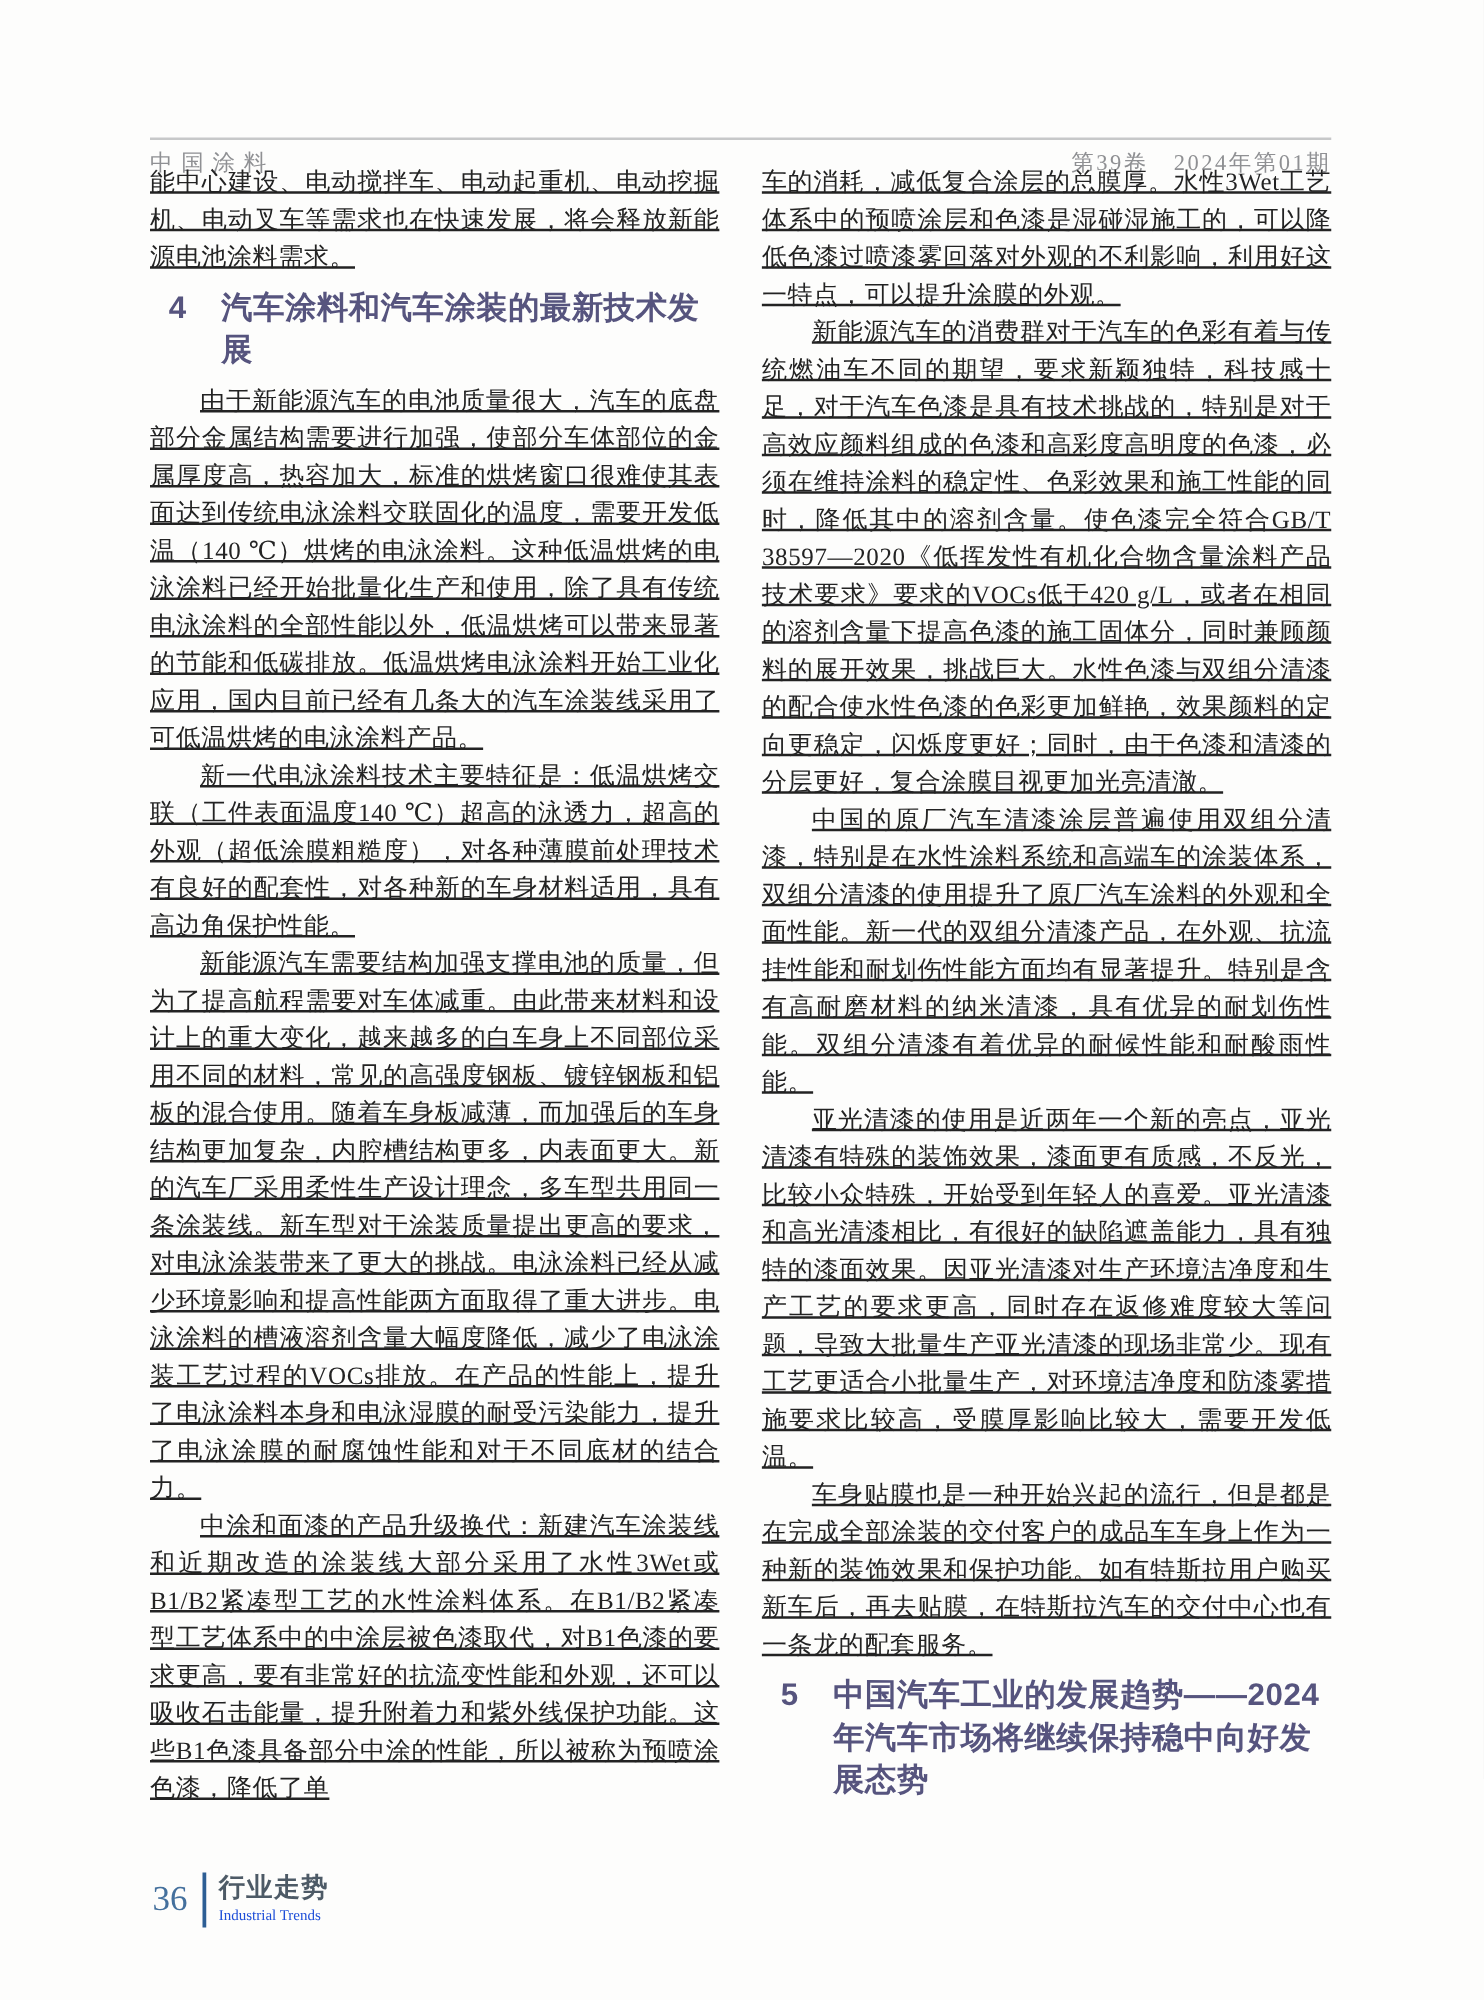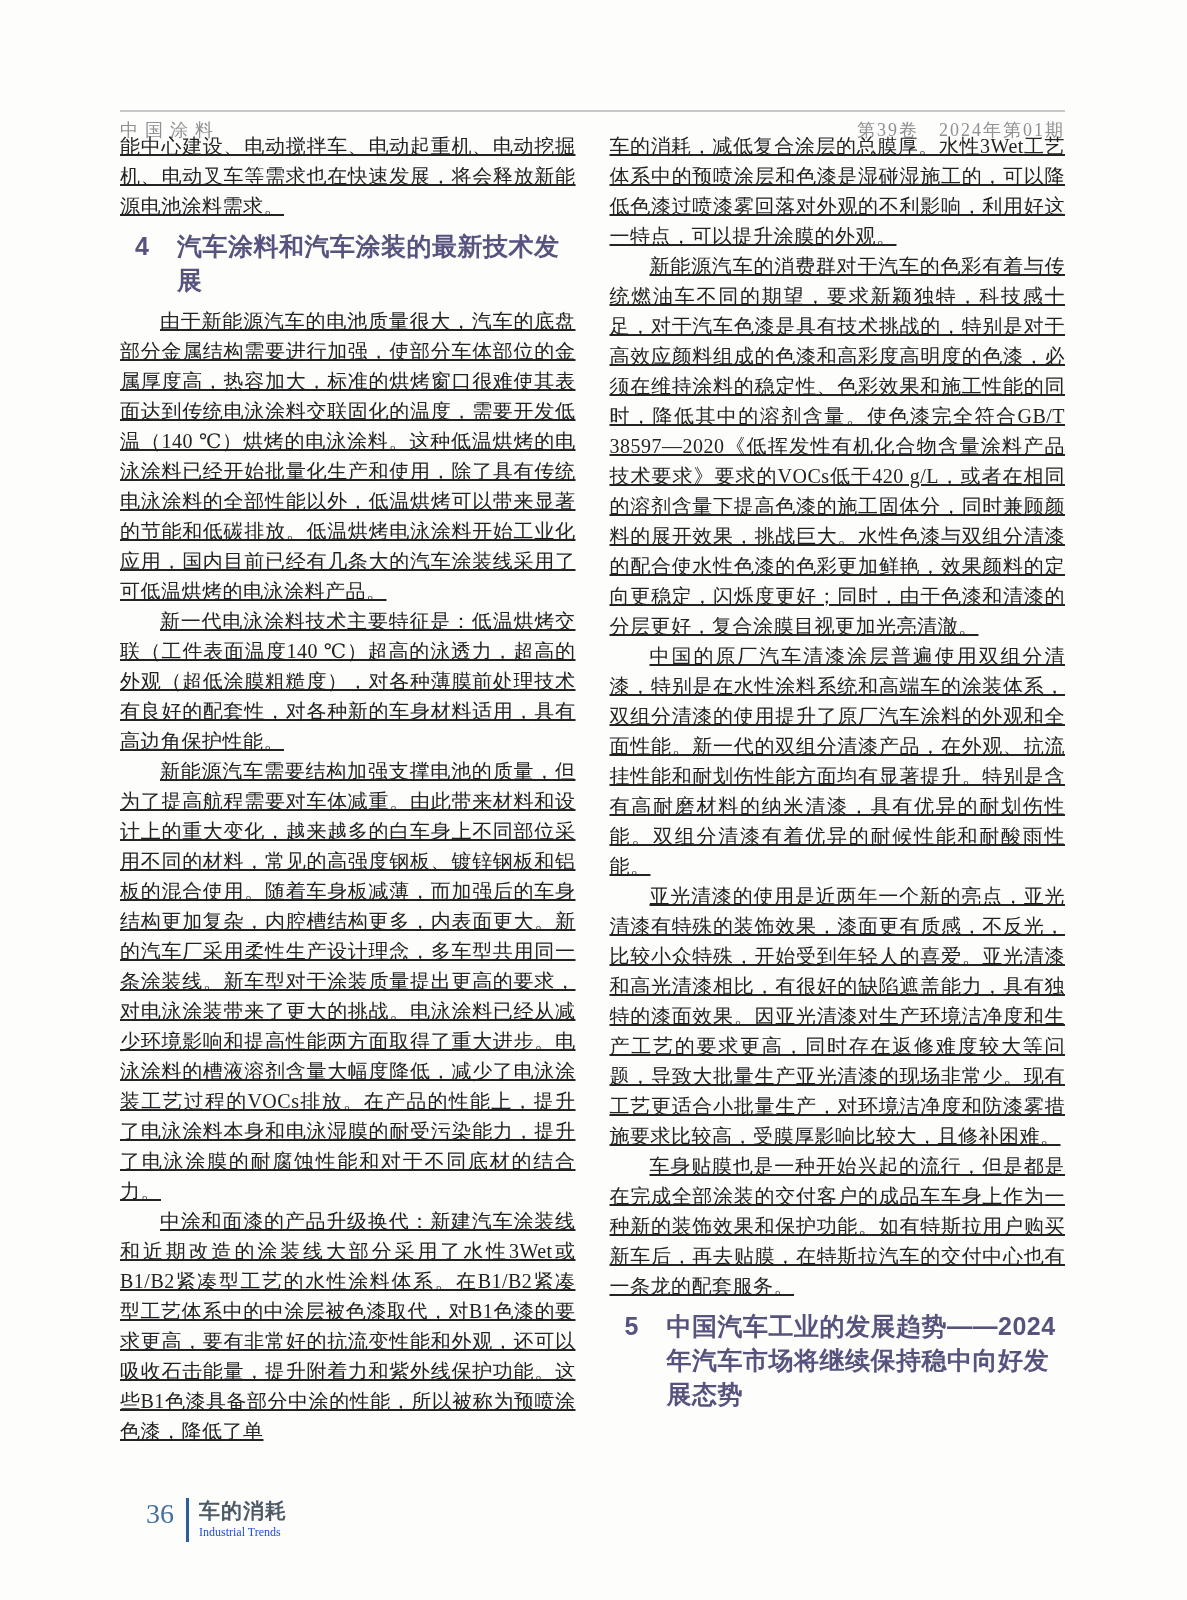--- a/index.html
+++ b/index.html
@@ -49,21 +49,21 @@
     font-size:25px; line-height:34px;
     margin:8px 0 9px 0;
     text-align:left;
     letter-spacing:0.5px;
   }
   .sec-num { flex:0 0 auto; padding-left:15px; width:42px; }
   .sec-title { flex:1; }
   
   .footer {
     position:absolute; left:122px; top:1498px;
-    display:flex; margin-left:24px;
+    display:flex; align-items:center;
   }
   .page-num {
     font-size:28px; color:#44709d;
     font-family:"Liberation Serif","DejaVu Serif",serif;
     margin-right:12px;
   }
   .footer-bar {
     width:3px; height:44px; background:#2d5e94;
     margin-right:10px;
   }
@@ -100,32 +100,32 @@
       <p class="indent">由于新能源汽车的电池质量很大，汽车的底盘部分金属结构需要进行加强，使部分车体部位的金属厚度高，热容加大，标准的烘烤窗口很难使其表面达到传统电泳涂料交联固化的温度，需要开发低温（140 ℃）烘烤的电泳涂料。这种低温烘烤的电泳涂料已经开始批量化生产和使用，除了具有传统电泳涂料的全部性能以外，低温烘烤可以带来显著的节能和低碳排放。低温烘烤电泳涂料开始工业化应用，国内目前已经有几条大的汽车涂装线采用了可低温烘烤的电泳涂料产品。</p>
       <p class="indent">新一代电泳涂料技术主要特征是：低温烘烤交联（工件表面温度140 ℃）超高的泳透力，超高的外观（超低涂膜粗糙度），对各种薄膜前处理技术有良好的配套性，对各种新的车身材料适用，具有高边角保护性能。</p>
       <p class="indent">新能源汽车需要结构加强支撑电池的质量，但为了提高航程需要对车体减重。由此带来材料和设计上的重大变化，越来越多的白车身上不同部位采用不同的材料，常见的高强度钢板、镀锌钢板和铝板的混合使用。随着车身板减薄，而加强后的车身结构更加复杂，内腔槽结构更多，内表面更大。新的汽车厂采用柔性生产设计理念，多车型共用同一条涂装线。新车型对于涂装质量提出更高的要求，对电泳涂装带来了更大的挑战。电泳涂料已经从减少环境影响和提高性能两方面取得了重大进步。电泳涂料的槽液溶剂含量大幅度降低，减少了电泳涂装工艺过程的VOCs排放。在产品的性能上，提升了电泳涂料本身和电泳湿膜的耐受污染能力，提升了电泳涂膜的耐腐蚀性能和对于不同底材的结合力。</p>
       <p class="indent">中涂和面漆的产品升级换代：新建汽车涂装线和近期改造的涂装线大部分采用了水性3Wet或B1/B2紧凑型工艺的水性涂料体系。在B1/B2紧凑型工艺体系中的中涂层被色漆取代，对B1色漆的要求更高，要有非常好的抗流变性能和外观，还可以吸收石击能量，提升附着力和紫外线保护功能。这些B1色漆具备部分中涂的性能，所以被称为预喷涂色漆，降低了单</p>
     </div>
 
     <div class="col">
       <p>车的消耗，减低复合涂层的总膜厚。水性3Wet工艺体系中的预喷涂层和色漆是湿碰湿施工的，可以降低色漆过喷漆雾回落对外观的不利影响，利用好这一特点，可以提升涂膜的外观。</p>
       <p class="indent">新能源汽车的消费群对于汽车的色彩有着与传统燃油车不同的期望，要求新颖独特，科技感十足，对于汽车色漆是具有技术挑战的，特别是对于高效应颜料组成的色漆和高彩度高明度的色漆，必须在维持涂料的稳定性、色彩效果和施工性能的同时，降低其中的溶剂含量。使色漆完全符合GB/T 38597—2020《低挥发性有机化合物含量涂料产品技术要求》要求的VOCs低于420 g/L，或者在相同的溶剂含量下提高色漆的施工固体分，同时兼顾颜料的展开效果，挑战巨大。水性色漆与双组分清漆的配合使水性色漆的色彩更加鲜艳，效果颜料的定向更稳定，闪烁度更好；同时，由于色漆和清漆的分层更好，复合涂膜目视更加光亮清澈。</p>
       <p class="indent">中国的原厂汽车清漆涂层普遍使用双组分清漆，特别是在水性涂料系统和高端车的涂装体系，双组分清漆的使用提升了原厂汽车涂料的外观和全面性能。新一代的双组分清漆产品，在外观、抗流挂性能和耐划伤性能方面均有显著提升。特别是含有高耐磨材料的纳米清漆，具有优异的耐划伤性能。双组分清漆有着优异的耐候性能和耐酸雨性能。</p>
-      <p class="indent">亚光清漆的使用是近两年一个新的亮点，亚光清漆有特殊的装饰效果，漆面更有质感，不反光，比较小众特殊，开始受到年轻人的喜爱。亚光清漆和高光清漆相比，有很好的缺陷遮盖能力，具有独特的漆面效果。因亚光清漆对生产环境洁净度和生产工艺的要求更高，同时存在返修难度较大等问题，导致大批量生产亚光清漆的现场非常少。现有工艺更适合小批量生产，对环境洁净度和防漆雾措施要求比较高，受膜厚影响比较大，且修补困难。</p>
+      <p class="indent">亚光清漆的使用是近两年一个新的亮点，亚光清漆有特殊的装饰效果，漆面更有质感，不反光，比较小众特殊，开始受到年轻人的喜爱。亚光清漆和高光清漆相比，有很好的缺陷遮盖能力，具有独特的漆面效果。因亚光清漆对生产环境洁净度和生产工艺的要求更高，同时存在返修难度较大等问题，导致大批量生产亚光清漆的现场非常少。现有工艺更适合小批量生产，对环境洁净度和防漆雾措施要求比较高，受膜厚影响比较大，需要开发低温。</p>
       <p class="indent">车身贴膜也是一种开始兴起的流行，但是都是在完成全部涂装的交付客户的成品车车身上作为一种新的装饰效果和保护功能。如有特斯拉用户购买新车后，再去贴膜，在特斯拉汽车的交付中心也有一条龙的配套服务。</p>
       <div class="sec-heading">
         <span class="sec-num">5</span>
         <span class="sec-title">中国汽车工业的发展趋势——2024年汽车市场将继续保持稳中向好发展态势</span>
       </div>
     </div>
 
   </div>
 
   <div class="footer">
     <span class="page-num">36</span>
     <span class="footer-bar"></span>
     <div class="footer-sec">
-      <div class="footer-cn">车的消耗</div>
+      <div class="footer-cn">行业走势</div>
       <div class="footer-en">Industrial Trends</div>
     </div>
   </div>
 
 </div>
 
 </body></html>

